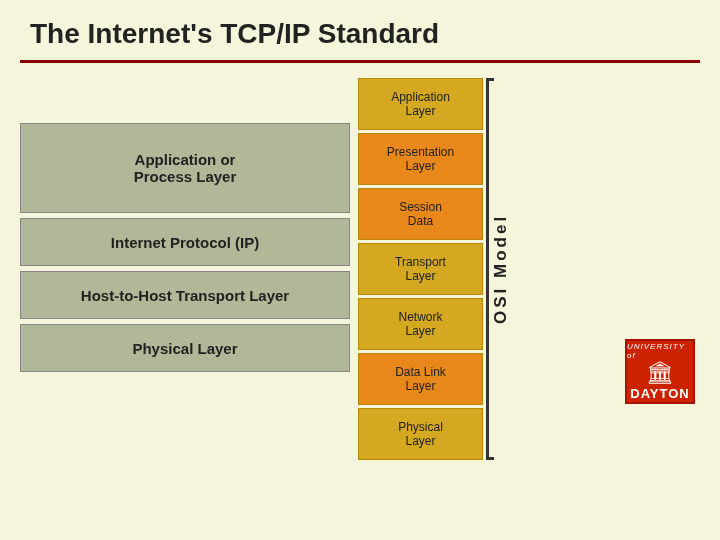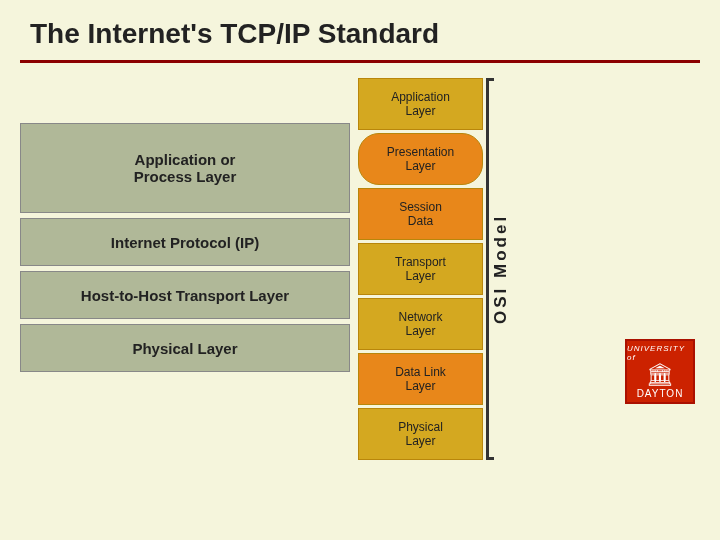--- a/index.html
+++ b/index.html
@@ -119,22 +119,22 @@
       letter-spacing: 1px;
     }
 
     .logo-building {
       font-size: 22px;
       color: #fff;
     }
 
     .logo-dayton {
       color: #fff;
-      font-size: 10px;
-      font-weight: normal;
+      font-size: 13px;
+      font-weight: bold;
       letter-spacing: 1px;
     }
 
     .outer-wrapper {
       display: flex;
       flex-direction: row;
       padding: 5px 10px 5px 20px;
       gap: 5px;
     }
 
@@ -207,21 +207,21 @@
 Process Layer</div>
         <div class="tcpip-box">Internet Protocol (IP)</div>
         <div class="tcpip-box">Host-to-Host Transport Layer</div>
         <div class="tcpip-box">Physical Layer</div>
       </div>
 
       <div class="osi-section">
         <div class="osi-column">
           <div class="osi-box" style="white-space:pre-line;">Application
 Layer</div>
-          <div class="osi-box orange" style="white-space:pre-line;border-radius:21px;">Presentation
+          <div class="osi-box orange" style="white-space:pre-line;">Presentation
 Layer</div>
           <div class="osi-box orange" style="white-space:pre-line;">Session
 Data</div>
           <div class="osi-box" style="white-space:pre-line;">Transport
 Layer</div>
           <div class="osi-box" style="white-space:pre-line;">Network
 Layer</div>
           <div class="osi-box orange" style="white-space:pre-line;">Data Link
 Layer</div>
           <div class="osi-box" style="white-space:pre-line;">Physical

